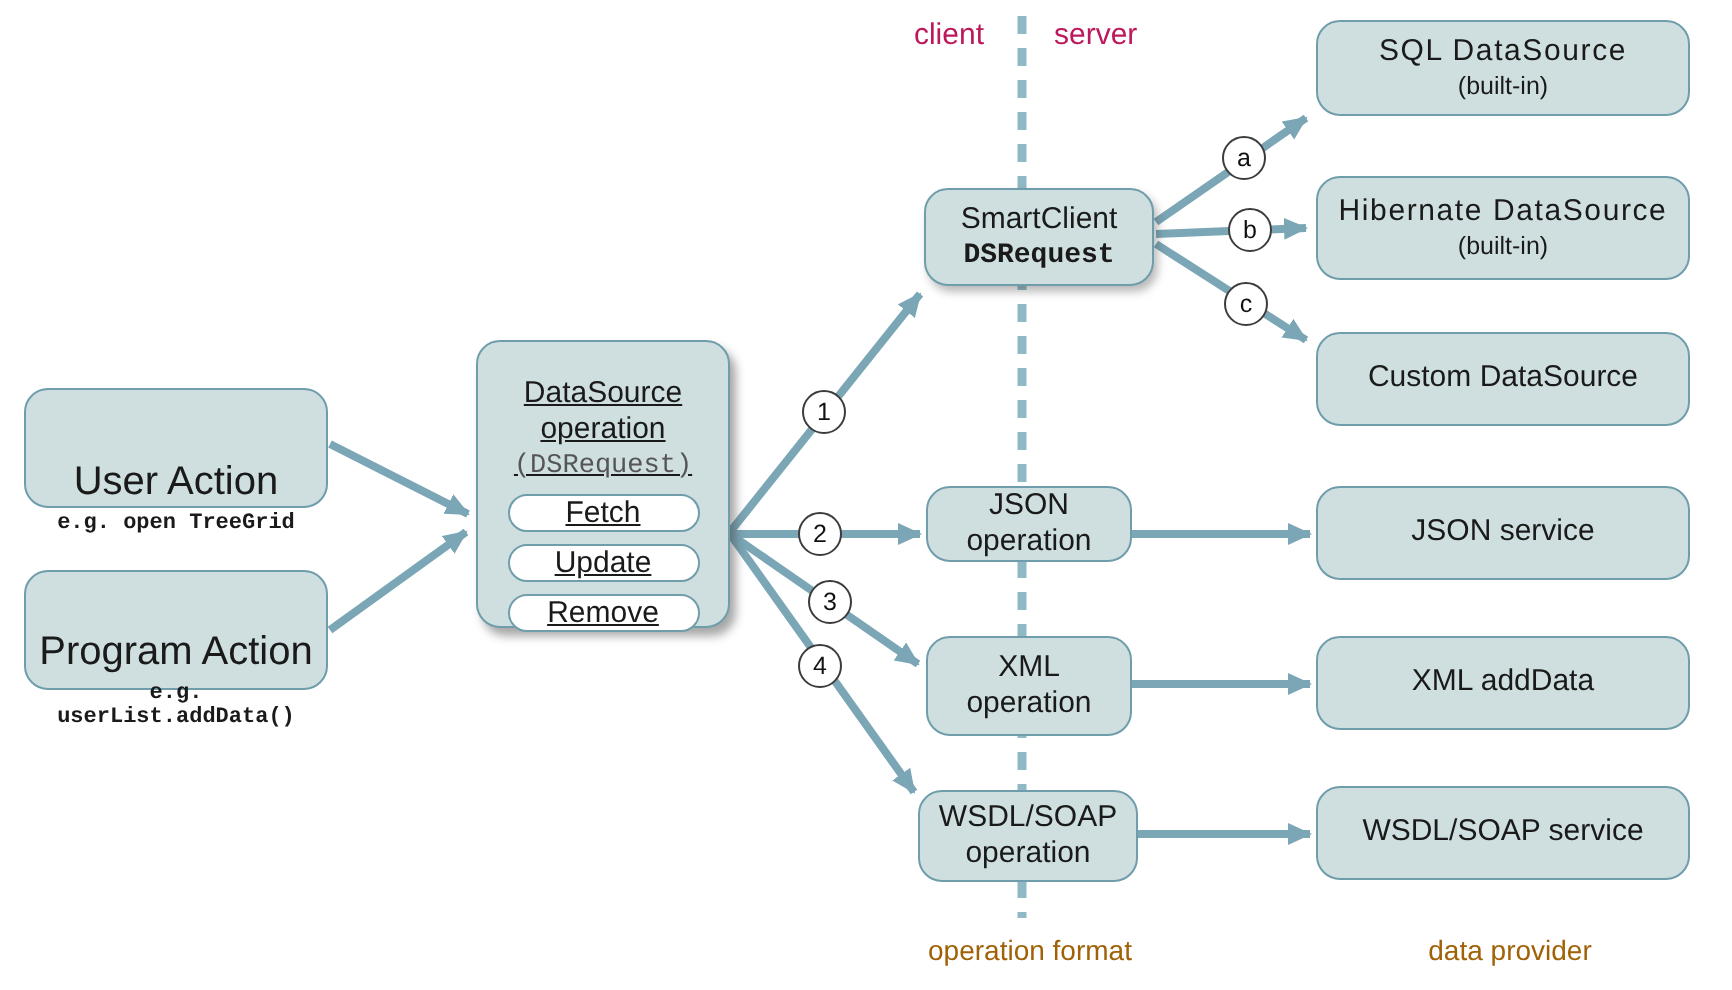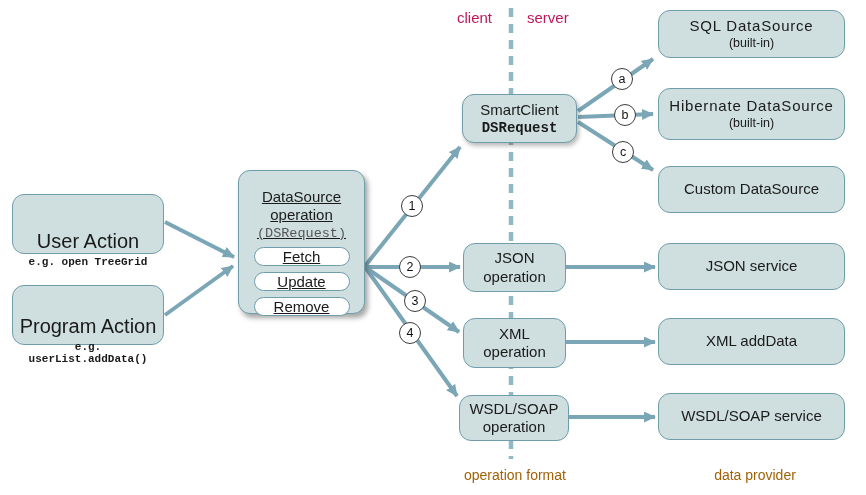--- a/index.html
+++ b/index.html
@@ -38,21 +38,21 @@
     display:flex;align-items:center;justify-content:center;
     font-size:15px;
   }
   #ds-op{left:238px;top:170px;width:127px;height:144px;justify-content:flex-start;padding-top:17px;text-decoration:underline;}
   #user-action{left:12px;top:194px;width:152px;height:60px;}
   #program-action{left:12px;top:285px;width:152px;height:60px;}
   #smartclient{left:462px;top:94px;width:115px;height:49px;}
   #sql-ds{left:658px;top:10px;width:187px;height:48px;}
   #hibernate-ds{left:658px;top:88px;width:187px;height:52px;}
   #custom-ds{left:658px;top:166px;width:187px;height:47px;}
-  #json-op{left:463px;top:243px;width:103px;height:49px;}
+  #json-op{left:463px;top:243px;width:103px;height:38px;}
   #xml-op{left:463px;top:318px;width:103px;height:50px;}
   #wsdl-op{left:459px;top:395px;width:110px;height:46px;}
   #json-svc{left:658px;top:243px;width:187px;height:47px;}
   #xml-svc{left:658px;top:318px;width:187px;height:47px;}
   #wsdl-svc{left:658px;top:393px;width:187px;height:47px;}
   .zone-label{position:absolute;z-index:2;font-size:15px;top:9px;color:#be185d;}
   #client-label{left:420px;width:72px;text-align:right;}
   #server-label{left:527px;}
   .footer-label{position:absolute;z-index:2;font-size:14px;top:467px;width:140px;text-align:center;color:#a16207;}
   #operation-format-label{left:445px;}

